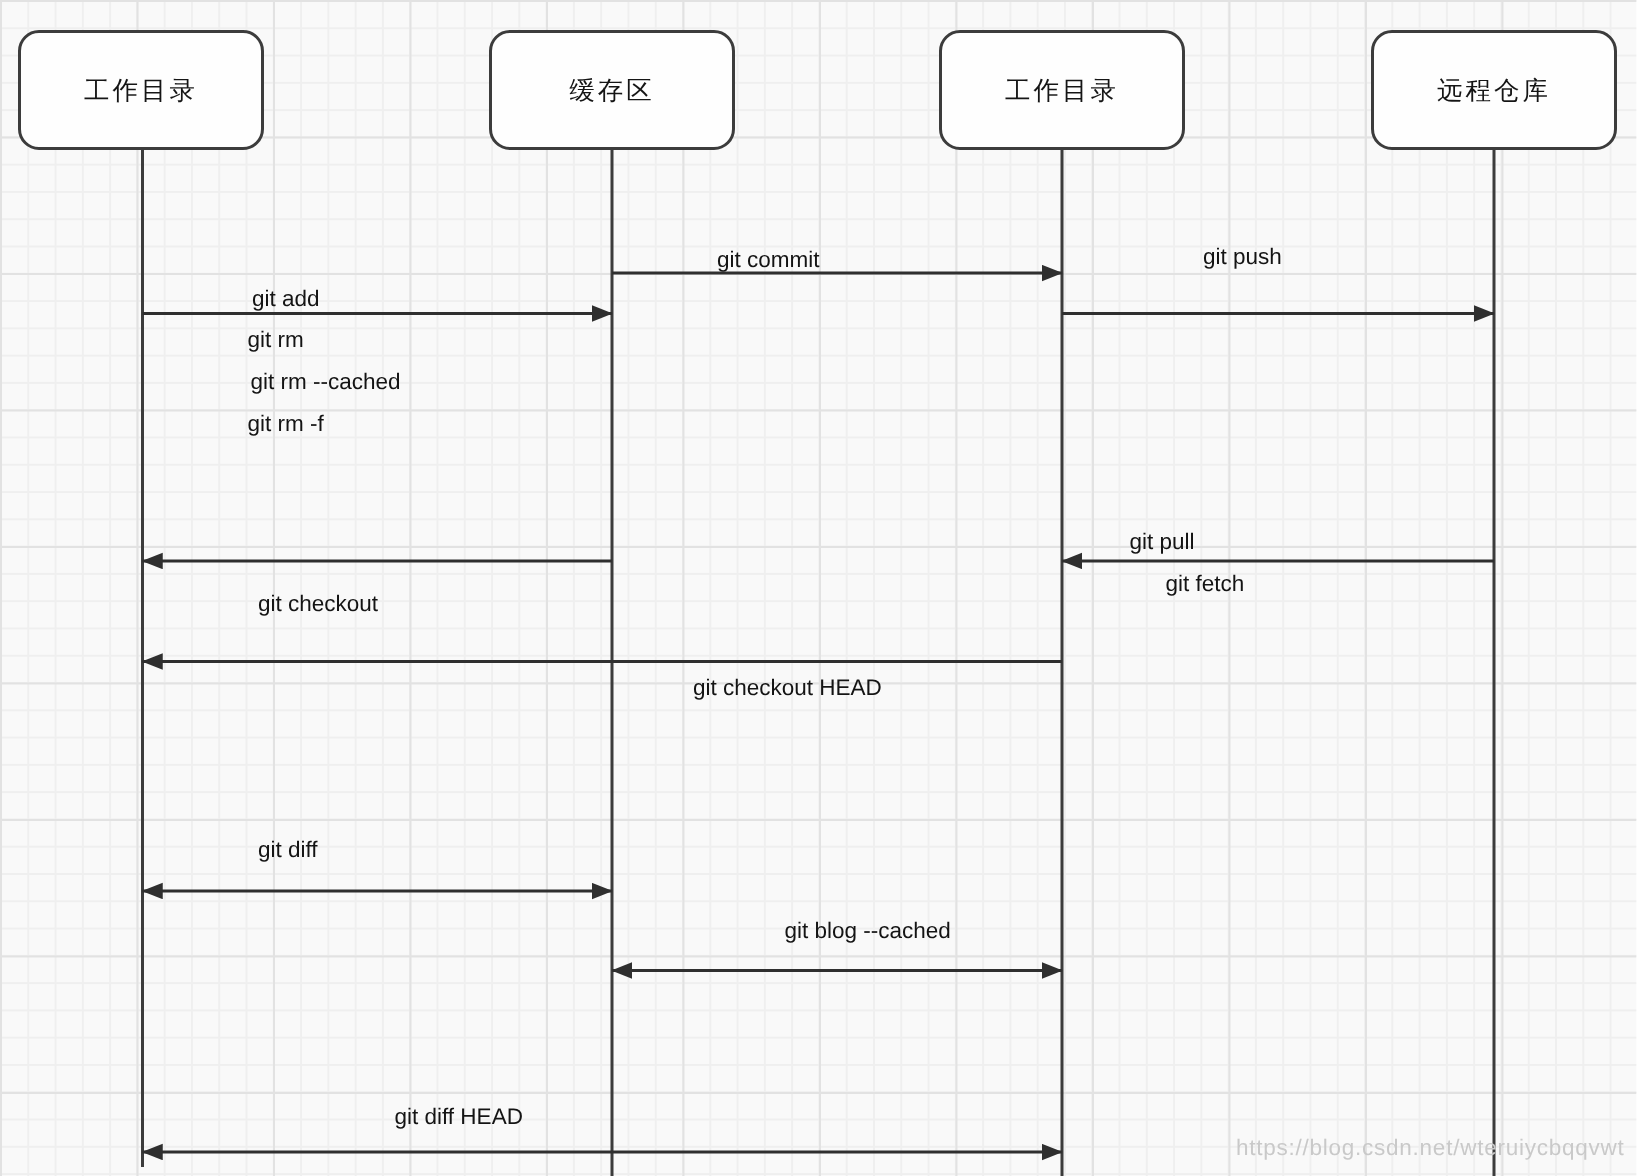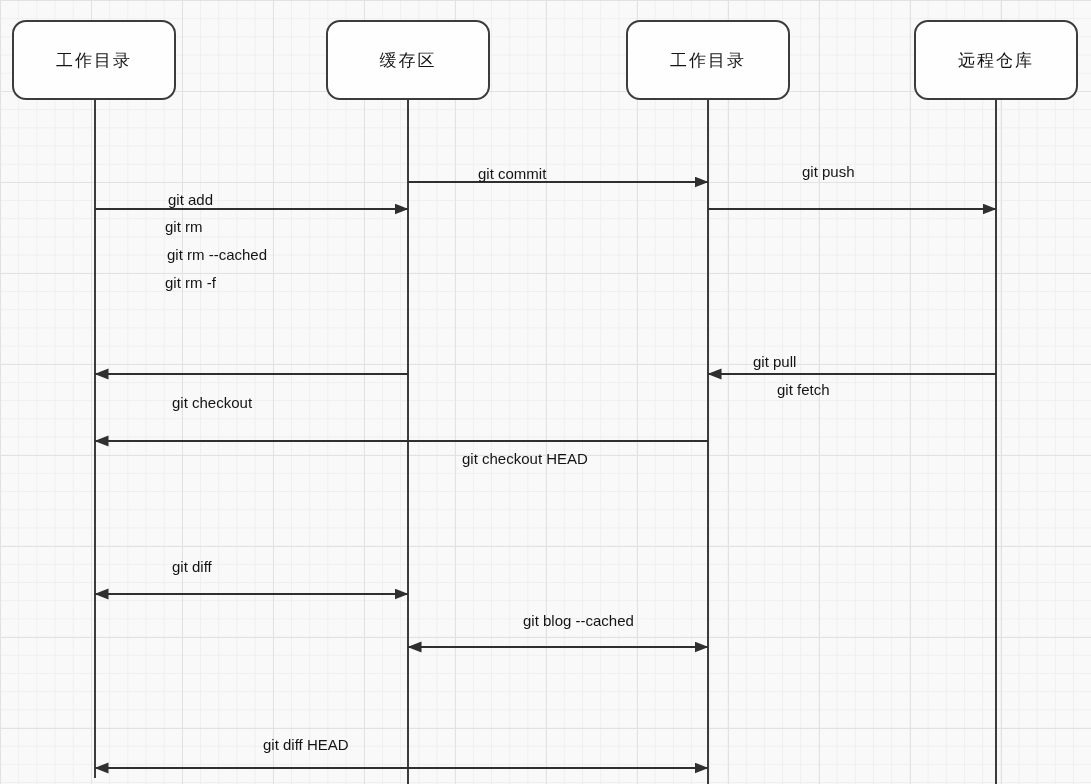--- a/index.html
+++ b/index.html
@@ -83,14 +83,15 @@
   <div class="msg-label" style="left:167px; top:247px;">git rm --cached</div>
   <div class="msg-label" style="left:165px; top:275px;">git rm -f</div>
   <div class="msg-label" style="left:172px; top:353px;margin-top:42px;">git checkout</div>
   <div class="msg-label" style="left:753px; top:354px;">git pull</div>
   <div class="msg-label" style="left:777px; top:382px;">git fetch</div>
   <div class="msg-label" style="left:462px; top:451px;">git checkout HEAD</div>
   <div class="msg-label" style="left:172px; top:559px;">git diff</div>
   <div class="msg-label" style="left:523px; top:613px;">git blog --cached</div>
   <div class="msg-label" style="left:263px; top:737px;">git diff HEAD</div>
 
+  <div class="watermark">https://blog.csdn.net/wteruiycbqqvwt</div>
 
 </div>
 
 </body></html>

